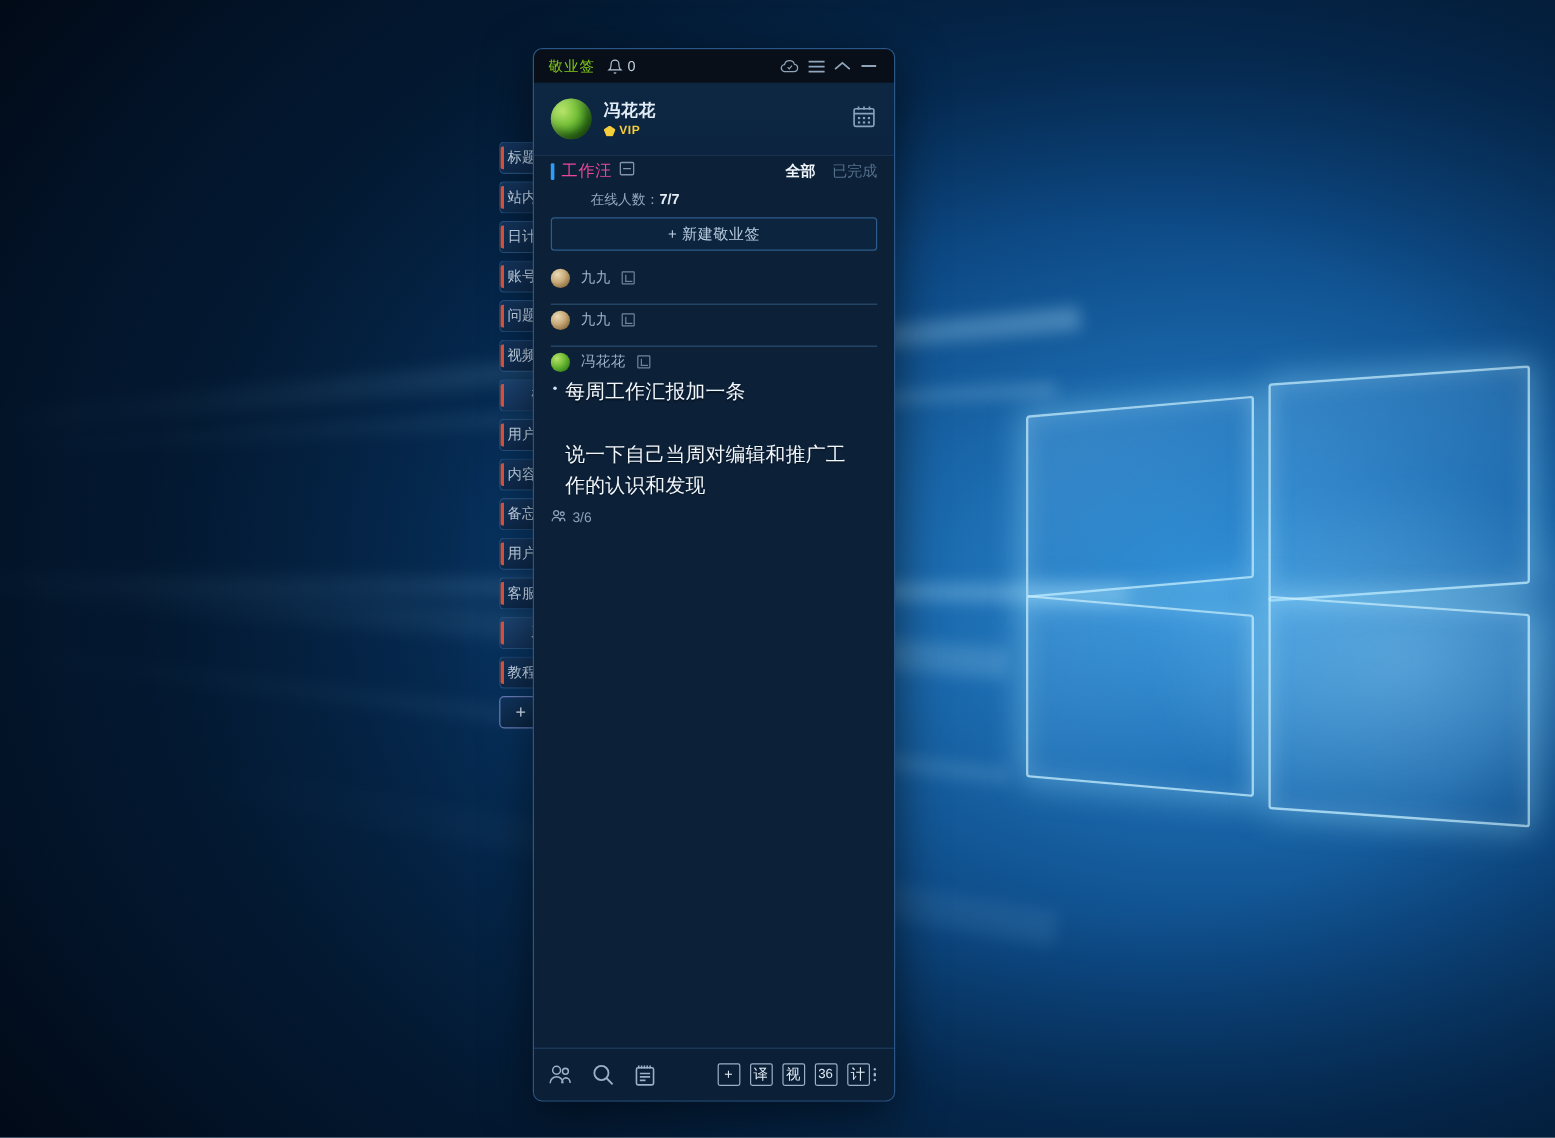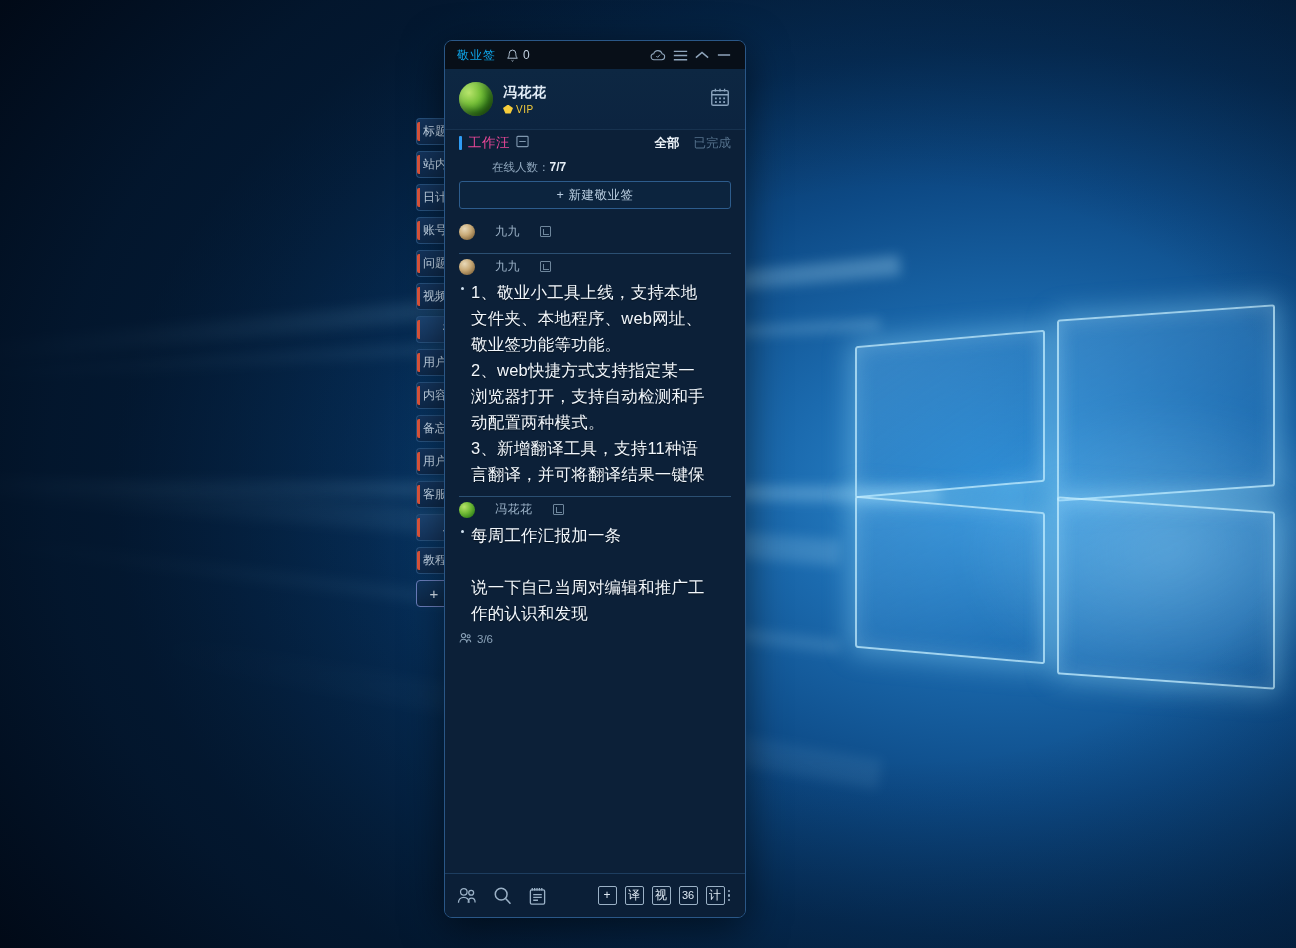--- a/index.html
+++ b/index.html
@@ -117,21 +117,21 @@
     z-index: 10;
   }
   
   #titlebar {
     height: 28px;
     background: #080f18;
     display: flex; align-items: center;
     padding: 0 10px 0 12px;
     flex: none;
   }
-  .tb-title { color:#0ea5e9; font-size:12px; letter-spacing:1px; }
+  .tb-title { color:#84cc16; font-size:12px; letter-spacing:1px; }
   .tb-bell { margin-left:10px; display:flex; align-items:center; gap:4px; color:#b6c7d8; }
   .tb-bell svg { display:block; }
   .tb-count { font-size:12px; color:#c3d2e1; }
   .tb-spacer { flex: 1 1 auto; }
   .tb-btn {
     width: 22px; height: 22px;
     display:flex; align-items:center; justify-content:center;
     color:#8fa5bb; cursor: default;
   }
   .tb-btn svg { display:block; }
@@ -152,21 +152,21 @@
     flex: none;
   }
   .prof-text { margin-left: 10px; display:flex; flex-direction:column; gap:2px; }
   .prof-name { color:#e3edf7; font-size:14px; font-weight:bold; letter-spacing:.5px; }
   .vip-row { display:flex; align-items:center; gap:3px; }
   .vip-gem {
     width:10px; height:9px;
     background:#f6cd3b;
     clip-path: polygon(50% 0%, 100% 38%, 76% 100%, 24% 100%, 0% 38%);
   }
-  .vip-label { color:#f6cd3b; font-size:10px; font-weight:normal; letter-spacing:.5px; }
+  .vip-label { color:#f6cd3b; font-size:10px; font-weight:bold; letter-spacing:.5px; }
   .prof-spacer { flex:1 1 auto; }
   .cal-icon { color:#8aa3bd; }
 
   
   #group-row {
     display:flex; align-items:center;
     padding: 4px 14px 2px 14px;
     border-top: 1px solid #17324f;
     flex: none;
   }
@@ -198,21 +198,21 @@
   #note-list {
     flex: 1 1 auto;
     overflow: hidden;
     padding: 0 0 0 0;
     position: relative;
   }
   .note {
     padding: 0 14px;
   }
   .note-head {
-    display:flex; align-items:center; gap:20px;
+    display:flex; align-items:center; gap:9px;
     padding: 4px 0 4px 0;
   }
   .note-avatar { width:16px; height:16px; border-radius:50%; flex:none; }
   .note-avatar.tan {
     background: radial-gradient(circle at 35% 30%, #e8d9b8 0%, #c9ab79 42%, #8d6f43 78%, #5d4726 100%);
   }
   .note-avatar.green {
     background: radial-gradient(circle at 32% 30%, #b7e36a 0%, #74bd38 40%, #3a8a1d 75%, #1f5e12 100%);
   }
   .note-author { color:#9db3c8; font-size:12px; letter-spacing:.5px; }
@@ -411,28 +411,20 @@
             <span class="note-badge"></span>
           </div>
           <div class="note-divider"></div>
         </div>
         <div class="note">
           <div class="note-head">
             <span class="note-avatar tan"></span>
             <span class="note-author">九九</span>
             <span class="note-badge"></span>
           </div>
-          <div class="note-body">1、敬业小工具上线，支持本地
-文件夹、本地程序、web网址、
-敬业签功能等功能。
-2、web快捷方式支持指定某一
-浏览器打开，支持自动检测和手
-动配置两种模式。
-3、新增翻译工具，支持11种语
-言翻译，并可将翻译结果一键保</div>
           <div class="note-divider"></div>
         </div>
         <div class="note">
           <div class="note-head">
             <span class="note-avatar green"></span>
             <span class="note-author">冯花花</span>
             <span class="note-badge"></span>
           </div>
           <div class="note-body">每周工作汇报加一条
 

